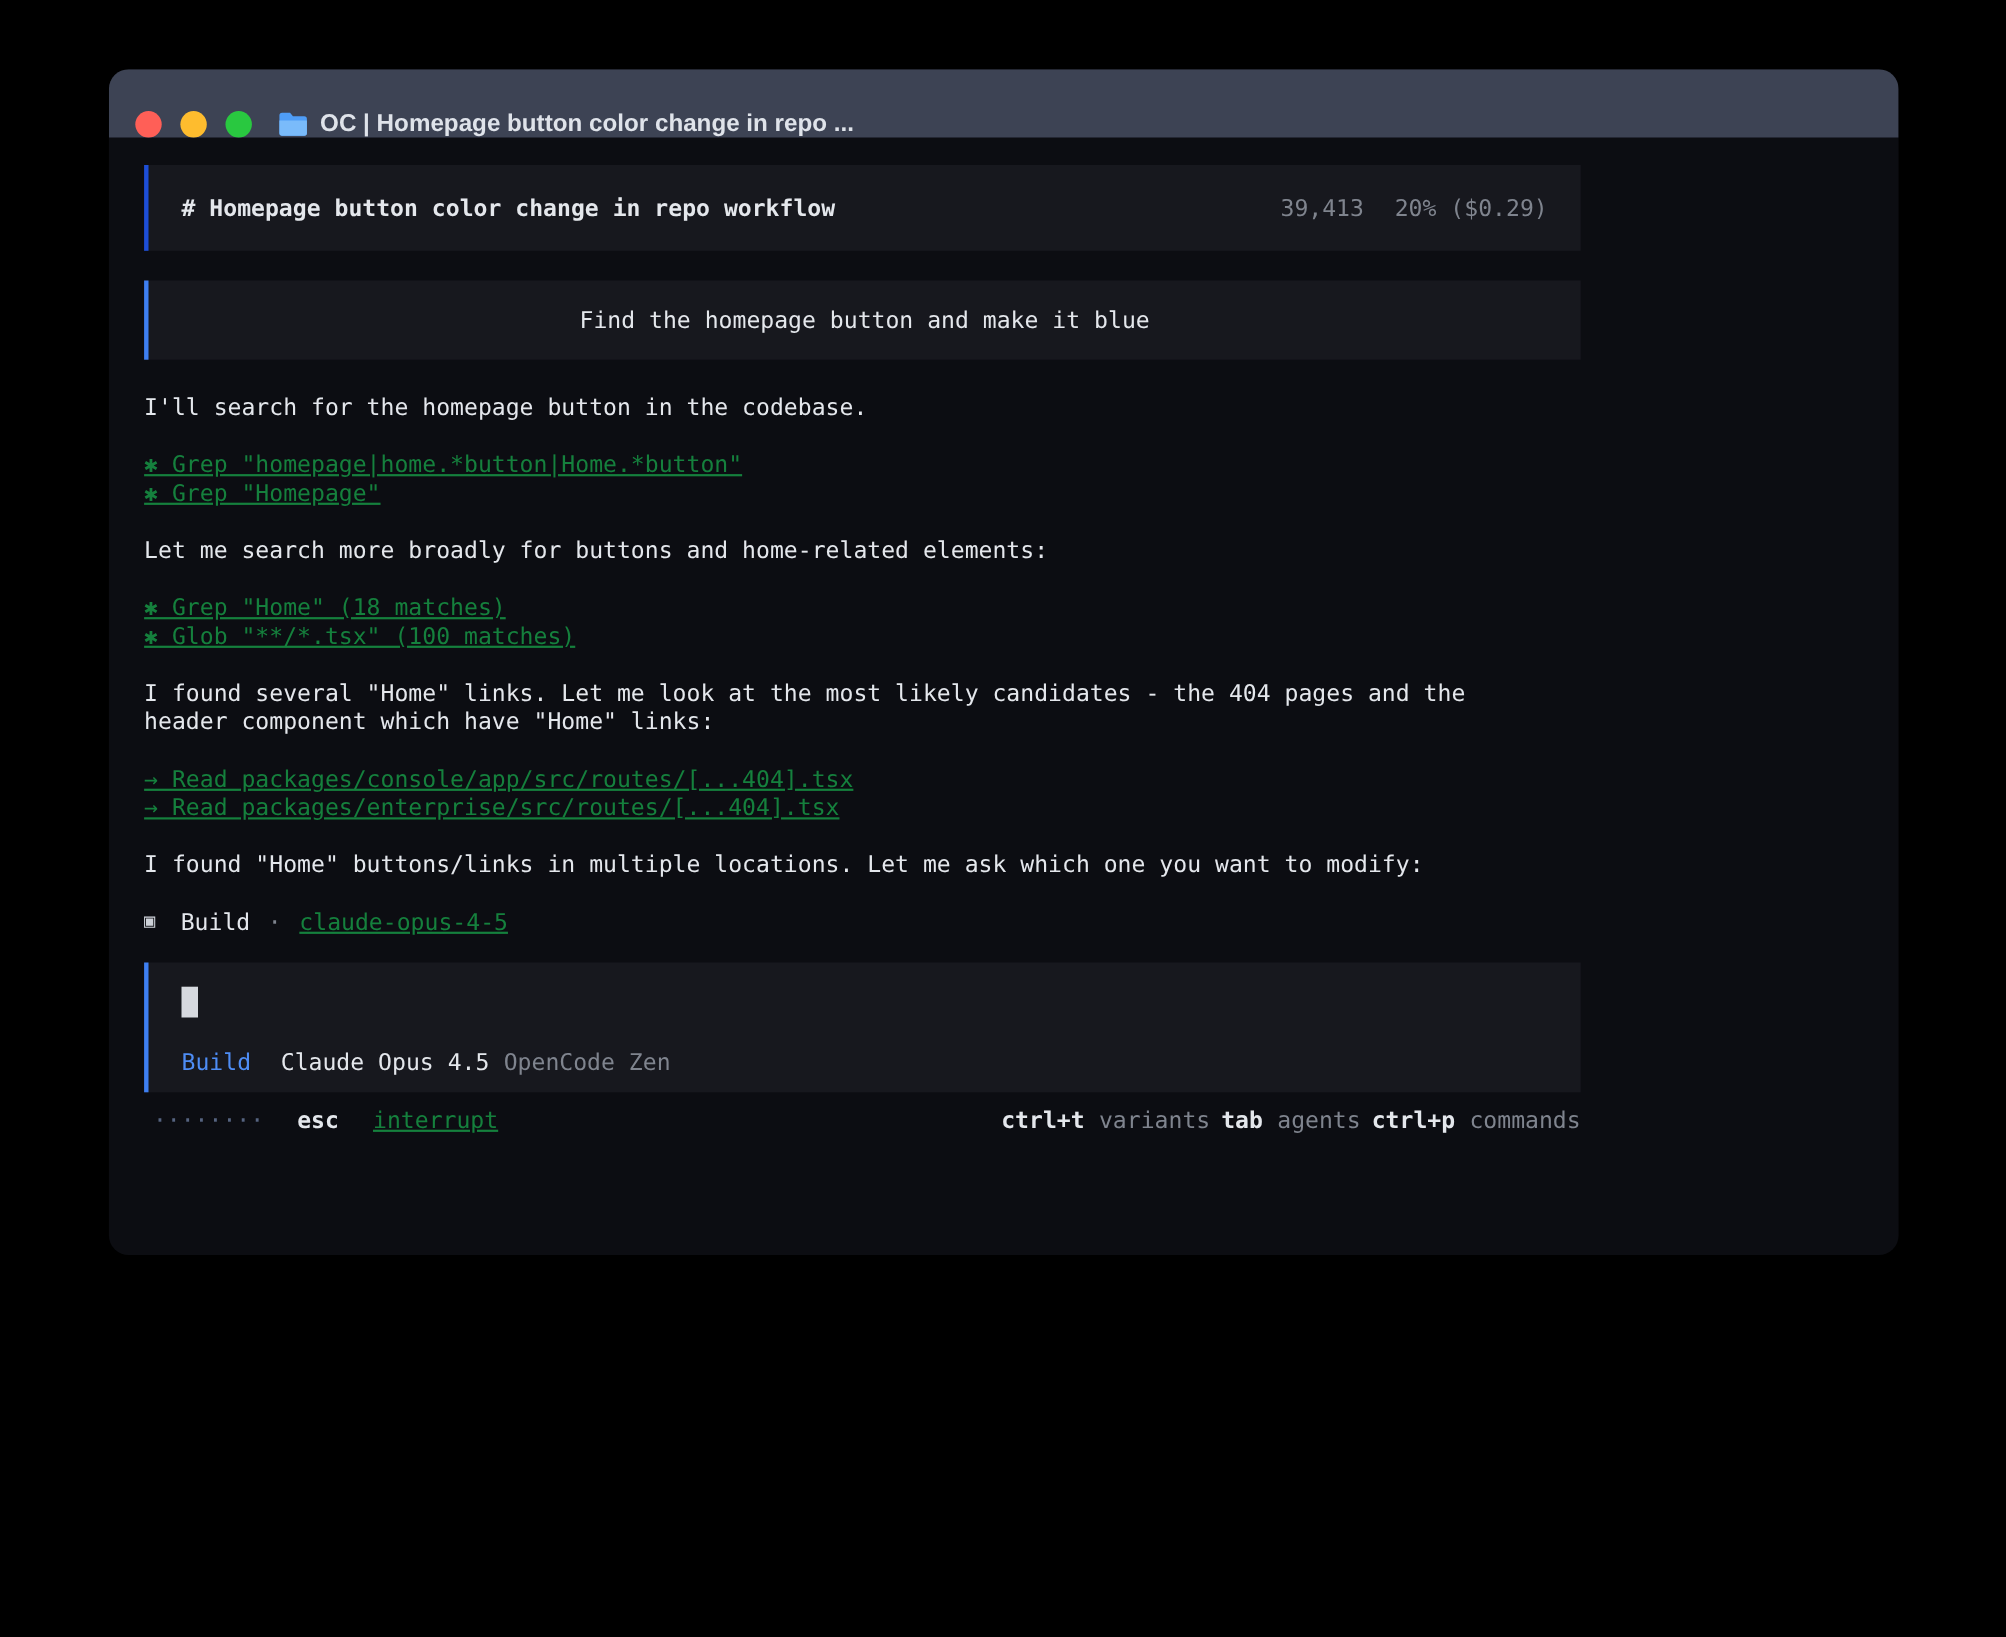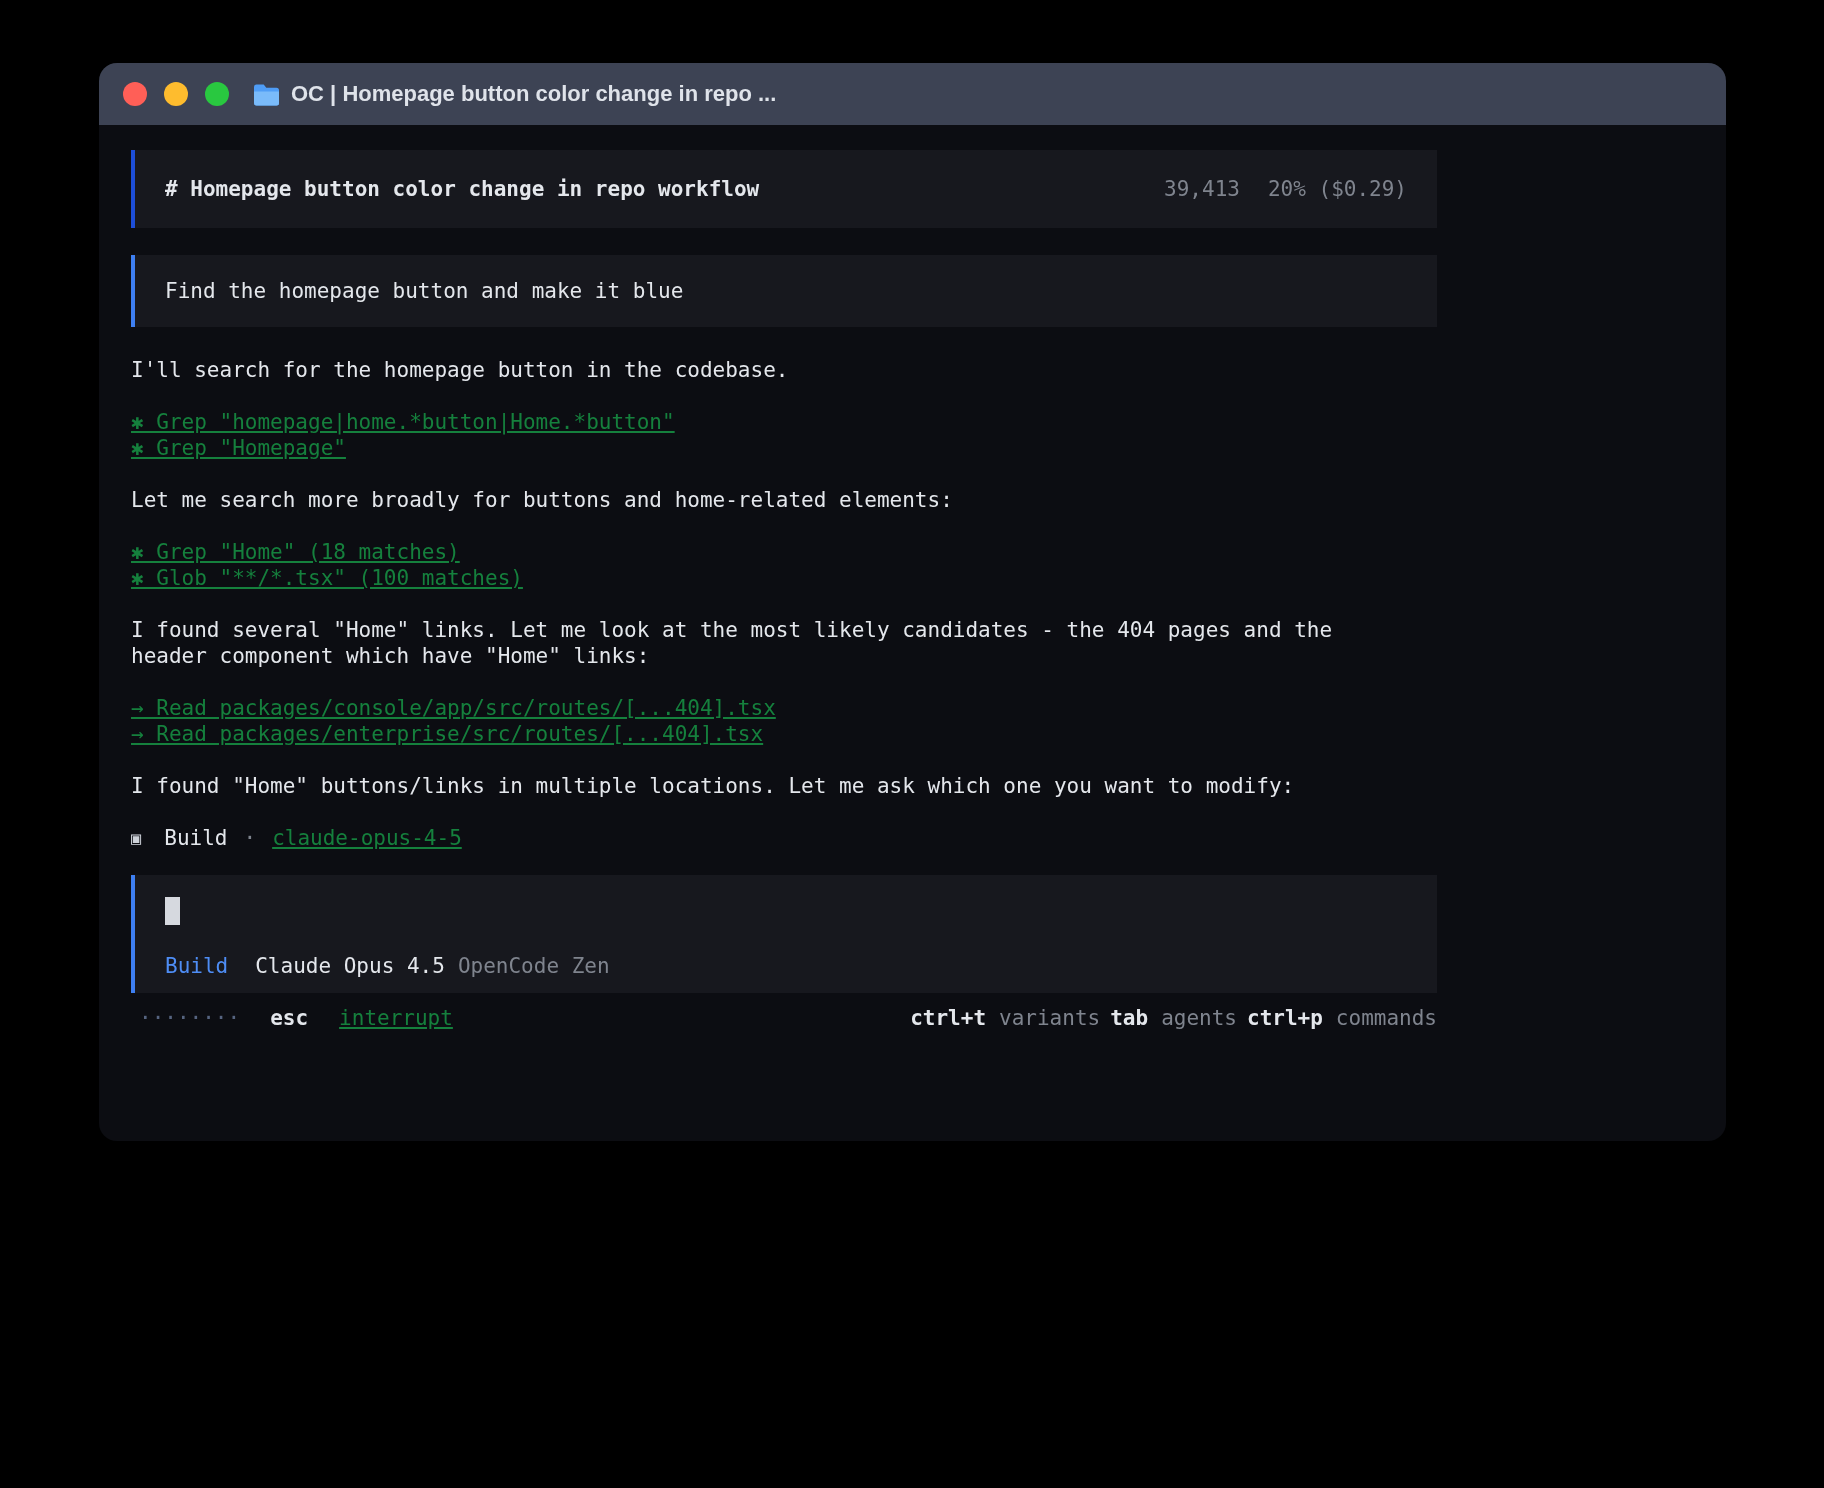--- a/index.html
+++ b/index.html
@@ -7,21 +7,21 @@
 
   .window {
     position: absolute; left: 99px; top: 63px;
     width: 1627px; height: 1078px;
     background: #0c0d12; border-radius: 18px; overflow: hidden;
     box-shadow: 0 30px 90px rgba(0,0,0,0.85);
   }
 
   .titlebar {
     height: 62px; background: #3d4354;
-    display: flex; align-items: center; padding: 0 24px;
+    display: flex; align-items: flex-end; padding: 0 24px;
   }
   .lights { display: flex; gap: 17px; align-items: center; }
   .light { width: 24px; height: 24px; border-radius: 50%; }
   .light.red    { background: #ff5f57; }
   .light.yellow { background: #febc2e; }
   .light.green  { background: #29c840; }
   .title-wrap {
     display: flex; align-items: center; gap: 11px; margin-left: 24px;
     font-family: "Liberation Sans", sans-serif; font-weight: bold;
     font-size: 22px; color: #dfe3ea;
@@ -35,21 +35,21 @@
   }
 
   .block { background: #17181e; border-left: 4px solid #1d4ed8; padding: 0 30px; width: 1306px; }
 
   .header-block {
     height: 78px; display: flex; align-items: center; justify-content: space-between;
     margin-bottom: 27px; font-weight: bold;
   }
   .stats { color: #7f848e; font-weight: normal; display: flex; gap: 28px; }
 
-  .user-block { border-left-color: #3e7ff2; height: 72px; display: flex; align-items: center; margin-bottom: 30px; }
+  .user-block { border-left-color: #3e7ff2; height: 72px; display: flex; align-items: center; margin-bottom: 30px; justify-content: center; }
 
   .msg   { margin-bottom: 26px; }
   .group { margin-bottom: 26px; }
   .line  { height: 26px; white-space: pre; }
 
   .gray  { color: #15803d; text-decoration: underline; }
   .white { color: #e4e7ec; }
 
   .agent-line { margin-bottom: 24px; display: flex; align-items: center; }
   .agent-icon { font-size: 17px; color: #cdd1d8; margin-right: 23px; }

